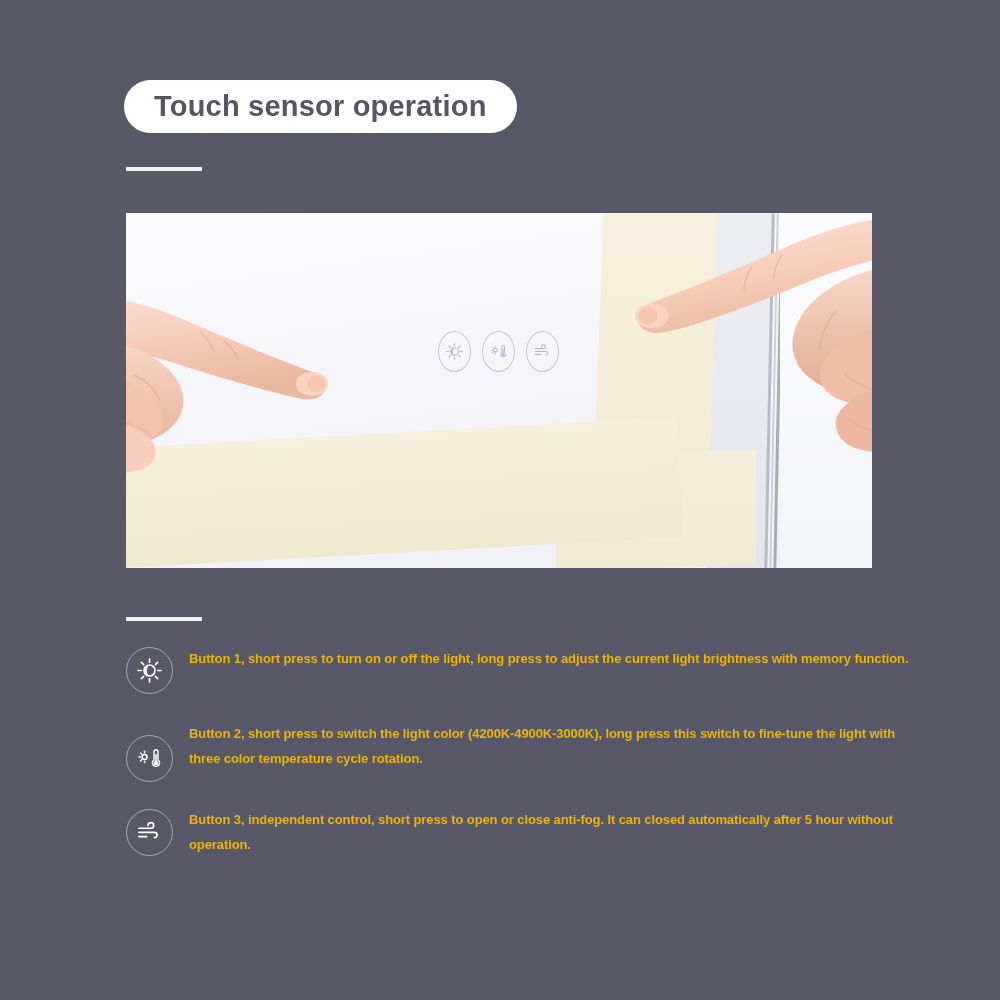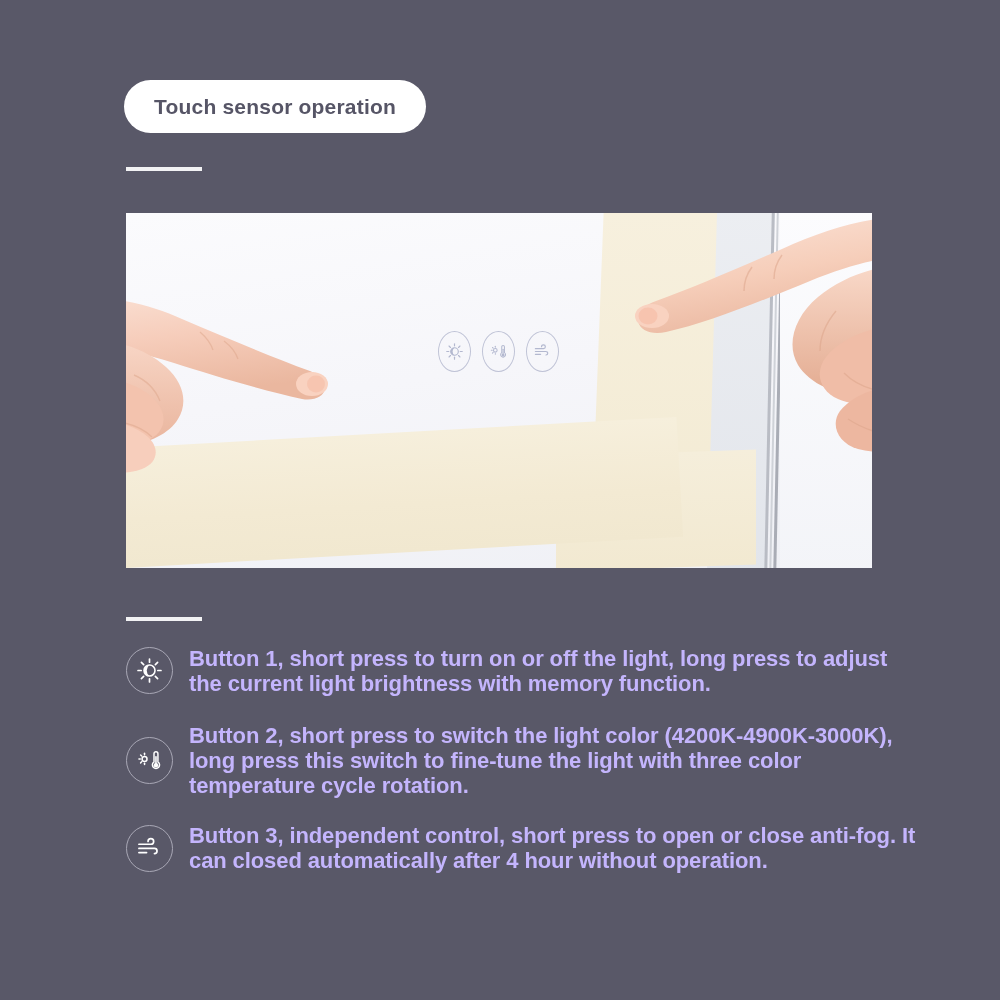--- a/index.html
+++ b/index.html
@@ -22,21 +22,21 @@
     top: 80px;
     height: 53px;
     padding: 0 30px;
     background: #ffffff;
     border-radius: 27px;
     display: flex;
     align-items: center;
     box-sizing: border-box;
   }
   .title-pill .title-text {
-    font-size: 21px;
+    font-size: 29px;
     font-weight: bold;
     color: #565566;
     letter-spacing: 0.2px;
     white-space: nowrap;
   }
 
   
   .rule {
     position: absolute;
     left: 126px;
@@ -169,22 +169,22 @@
     width: 45px;
     height: 45px;
     border: 1.6px solid #a9a8b6;
     border-radius: 50%;
     display: flex;
     align-items: center;
     justify-content: center;
     margin-right: 16px;
   }
   .bullet-text {
-    color: #c4b5fd;
-    font-size: 22px;
+    color: #eab308;
+    font-size: 13px;
     font-weight: bold;
     line-height: 25px;
     letter-spacing: -0.1px;
     padding-top: 1px;
   }
   .b1 .bullet-icon { margin-top: 2px; }
   .b2 .bullet-icon { margin-top: 15px; }
   .b3 .bullet-icon { margin-top: 3px; }
   .b2 { margin-bottom: 24px; }
 </style>
@@ -373,16 +373,16 @@
   <div class="bullet b3">
     <div class="bullet-icon">
       <svg width="27" height="27" viewBox="0 0 24 24">
         <g stroke="#ffffff" stroke-width="1.5" stroke-linecap="round" fill="none">
           <path d="M2.6 8.2h10.6a2.5 2.5 0 1 0-2.5-2.5"></path>
           <path d="M2.6 11.9h13.8a2.3 2.3 0 1 1 0 4.6"></path>
           <path d="M2.6 15.6h6.8"></path>
         </g>
       </svg>
     </div>
-    <div class="bullet-text">Button 3, independent control, short press to open or close anti-fog. It can closed automatically after 4 hour without operation.</div>
+    <div class="bullet-text">Button 3, independent control, short press to open or close anti-fog. It can closed automatically after 5 hour without operation.</div>
   </div>
 
 </div>
 
 </body></html>

